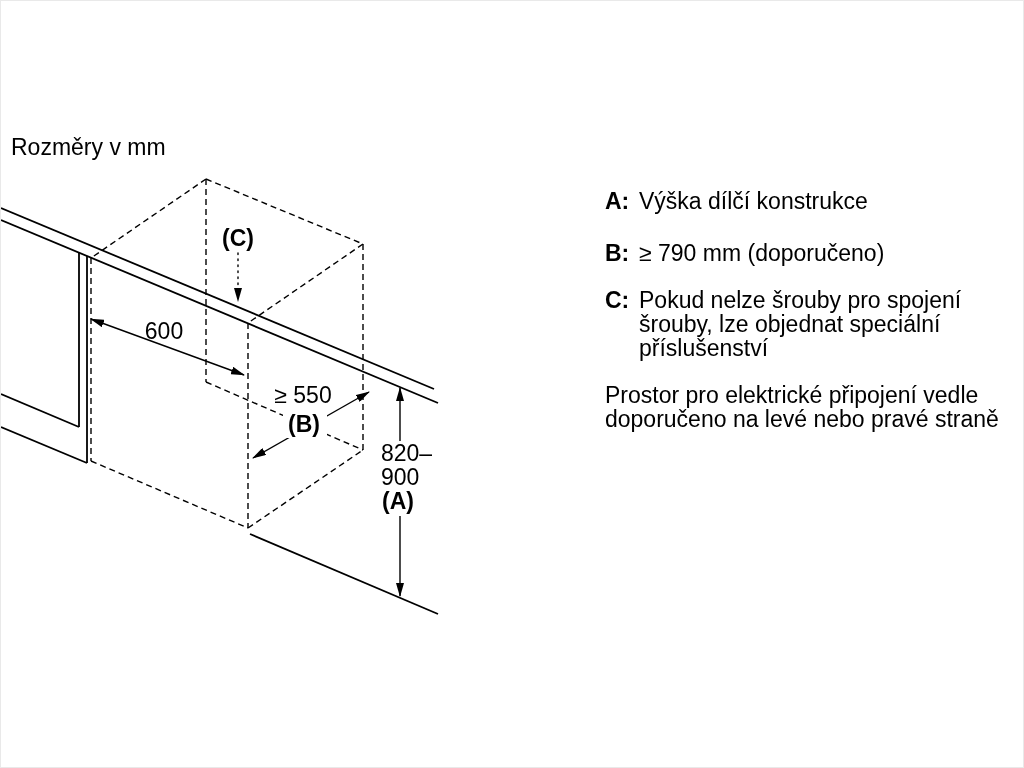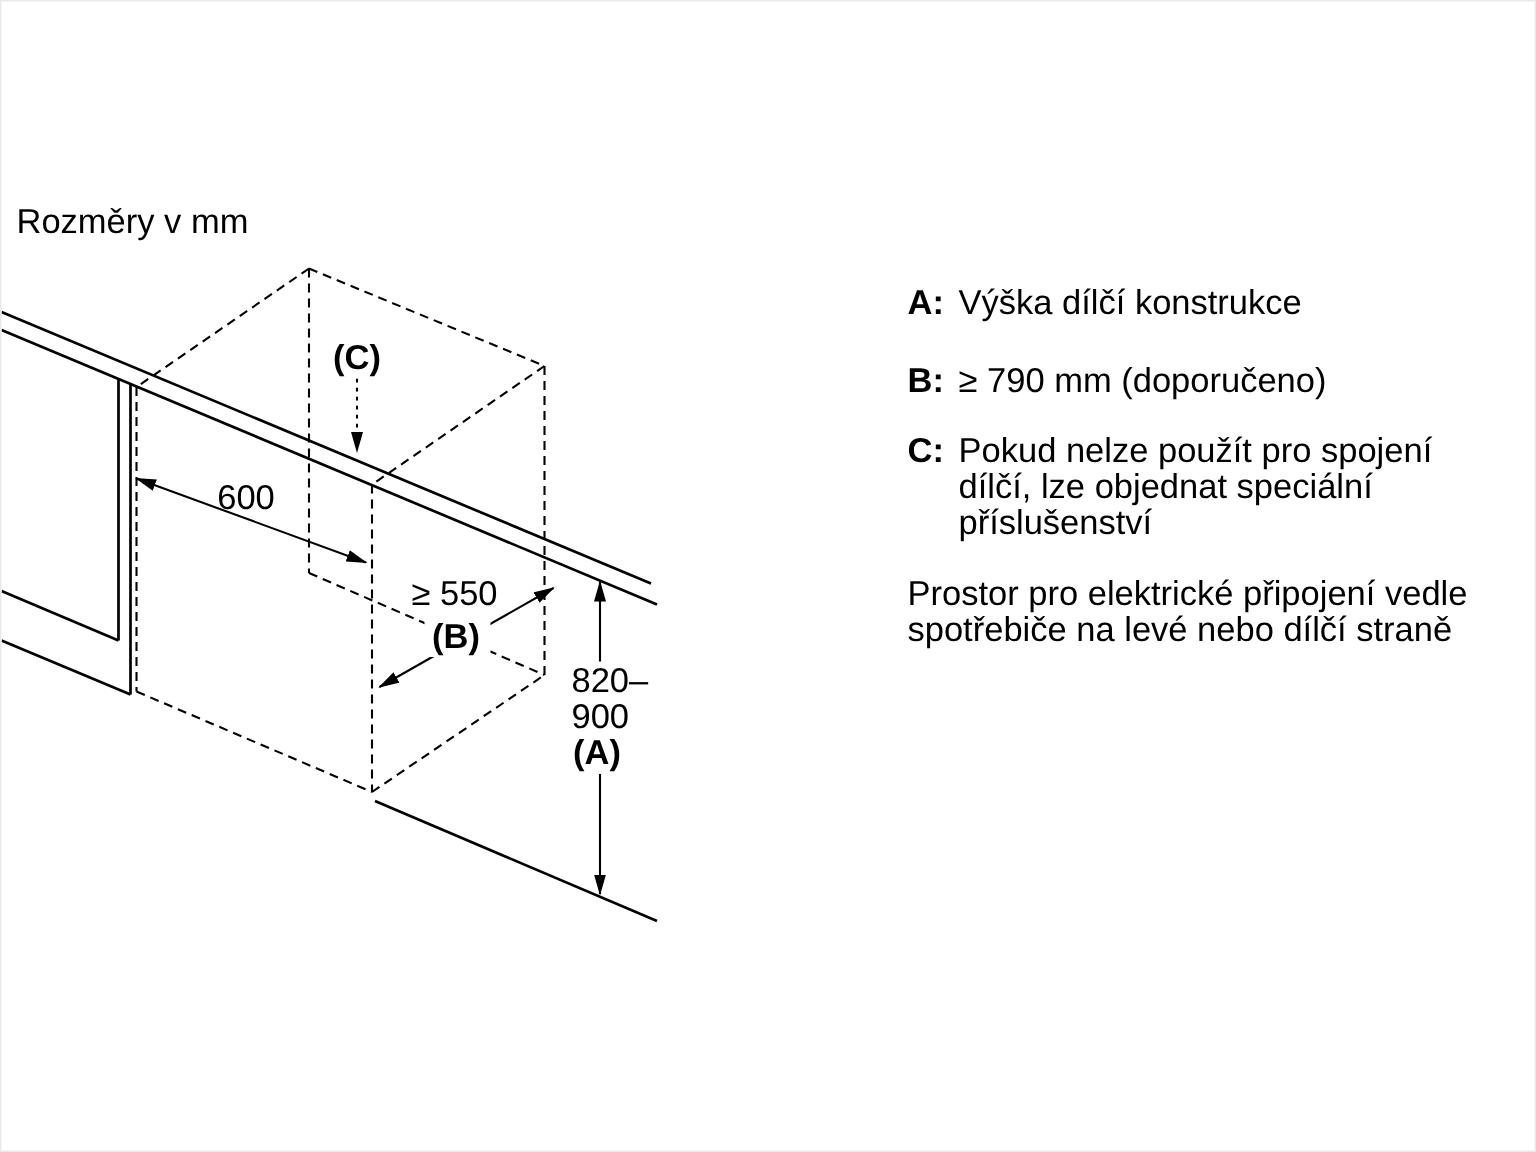--- a/index.html
+++ b/index.html
@@ -107,19 +107,19 @@
       <span class="def-text">Výška dílčí konstrukce</span>
     </div>
 
     <div class="def-row row-b">
       <span class="def-key">B:</span>
       <span class="def-text">≥ 790 mm (doporučeno)</span>
     </div>
 
     <div class="def-row row-c">
       <span class="def-key">C:</span>
-      <span class="def-text">Pokud nelze použít pro spojení dílčí, lze objednat speciální příslušenství</span>
+      <span class="def-text">Pokud nelze šrouby pro spojení šrouby, lze objednat speciální příslušenství</span>
     </div>
 
-    <p class="legend-note">Prostor pro elektrické připojení vedle spotřebiče na levé nebo dílčí straně</p>
+    <p class="legend-note">Prostor pro elektrické připojení vedle doporučeno na levé nebo pravé straně</p>
   </div>
 
 </div>
 
 </body></html>

